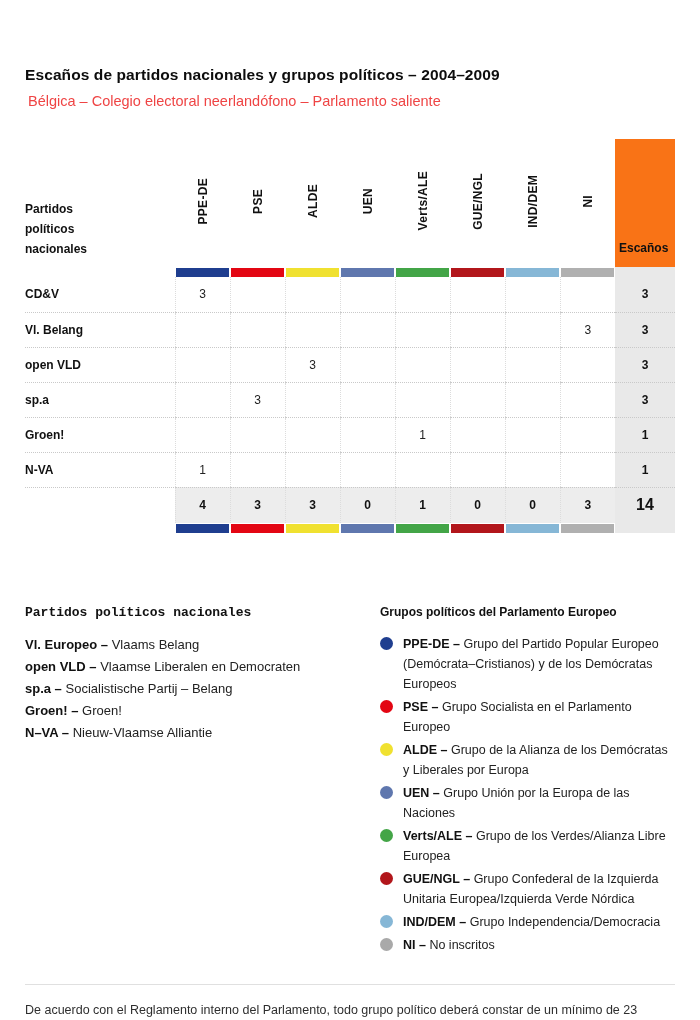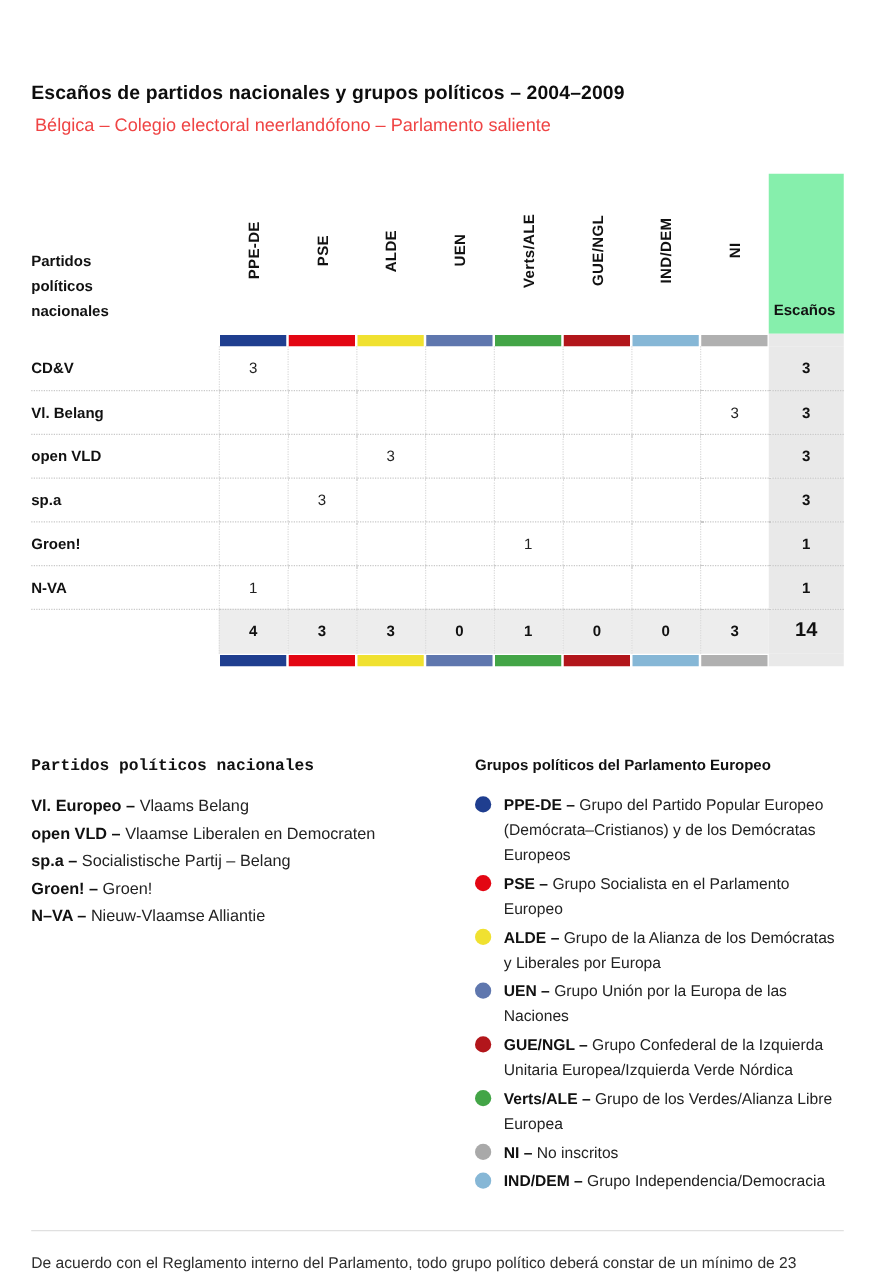--- a/index.html
+++ b/index.html
@@ -27,21 +27,21 @@
   .vtext {
     writing-mode:vertical-rl; transform:rotate(180deg); display:inline-block;
     font-size:12px; font-weight:700; color:#111; letter-spacing:.3px; white-space:nowrap;
   }
   .label-head { vertical-align:bottom; text-align:left; }
   .label-head-text {
     width:64px; font-size:12px; font-weight:700; line-height:20px;
     overflow-wrap:break-word; word-break:break-word; padding-bottom:8px; color:#111;
   }
   .seats-col { background:#e9e9e9; }
-  .seats-head { background:#86efac; vertical-align:bottom; text-align:left;
+  .seats-head { background:#f97316; vertical-align:bottom; text-align:left;
     font-size:12px; font-weight:700; padding:0 0 12px 4px; color:#111; }
 
   .bar-row td { height:10px; line-height:0; }
   .bar-cell { padding:0 1px; }
   .bar { height:9px; width:100%; }
 
   .data-row td { height:35px; border-bottom:1px dotted #c9c9c9; }
   .party { font-size:12px; font-weight:700; text-align:left; color:#111; }
   .val { font-size:12px; text-align:center; color:#222; border-left:1px dotted #dcdcdc; }
   .seats-val { background:#e9e9e9; font-size:12px; font-weight:700; text-align:center; color:#111; }
@@ -288,33 +288,33 @@
       </div>
       <div class="g-item">
         <span class="dot" style="background-color: rgb(240, 225, 48);"></span>
         <span class="g-text"><span class="g-abbr">ALDE –</span> <span>Grupo de la Alianza de los Demócratas y Liberales por Europa</span></span>
       </div>
       <div class="g-item">
         <span class="dot" style="background-color: rgb(95, 119, 174);"></span>
         <span class="g-text"><span class="g-abbr">UEN –</span> <span>Grupo Unión por la Europa de las Naciones</span></span>
       </div>
       <div class="g-item">
+        <span class="dot" style="background-color: rgb(67, 165, 71);"></span>
+        <span class="g-text"><span class="g-abbr">Verts/ALE –</span> <span>Grupo de los Verdes/Alianza Libre Europea</span></span>
+      </div>
+      <div class="g-item">
         <span class="dot" style="background-color: rgb(178, 22, 27);"></span>
         <span class="g-text"><span class="g-abbr">GUE/NGL –</span> <span>Grupo Confederal de la Izquierda Unitaria Europea/Izquierda Verde Nórdica</span></span>
       </div>
       <div class="g-item">
-        <span class="dot" style="background-color: rgb(67, 165, 71);"></span>
-        <span class="g-text"><span class="g-abbr">Verts/ALE –</span> <span>Grupo de los Verdes/Alianza Libre Europea</span></span>
+        <span class="dot" style="background-color: rgb(134, 183, 214);"></span>
+        <span class="g-text"><span class="g-abbr">IND/DEM –</span> <span>Grupo Independencia/Democracia</span></span>
       </div>
       <div class="g-item">
         <span class="dot" style="background-color: rgb(169, 169, 169);"></span>
         <span class="g-text"><span class="g-abbr">NI –</span> <span>No inscritos</span></span>
       </div>
-      <div class="g-item">
-        <span class="dot" style="background-color: rgb(134, 183, 214);"></span>
-        <span class="g-text"><span class="g-abbr">IND/DEM –</span> <span>Grupo Independencia/Democracia</span></span>
-      </div>
     </div>
   </div>
 
   <div class="note">De acuerdo con el Reglamento interno del Parlamento, todo grupo político deberá constar de un mínimo de 23 diputados electos correspondientes a, como mínimo, siete Estados miembros.</div>
 
 </div>
 
 </body></html>

